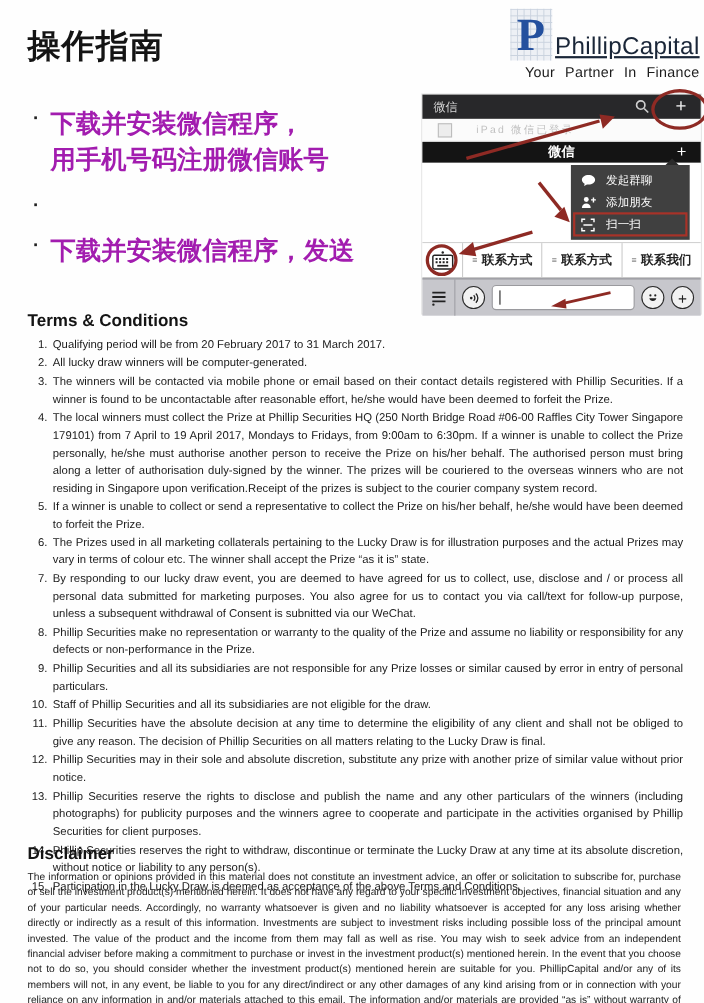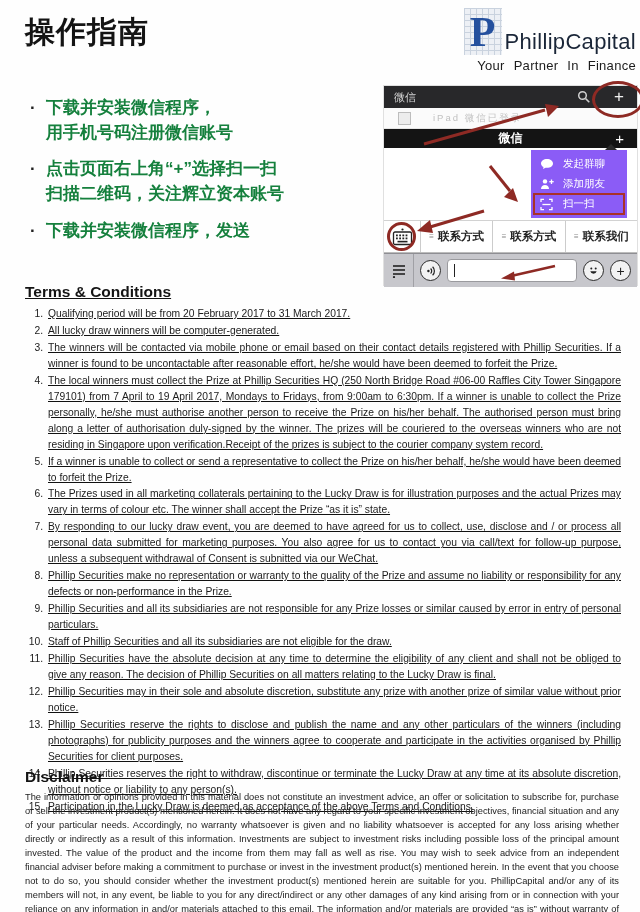--- a/index.html
+++ b/index.html
@@ -6,49 +6,49 @@
   html,body { margin:0; padding:0; }
   body {
     width:640px; height:912px; background:#ffffff;
     font-family:"Liberation Sans", sans-serif; color:#111;
     position:relative; overflow:hidden;
   }
   .page { position:relative; width:640px; height:912px; background:#fefefe; }
 
   
   .page-title {
-    position:absolute; left:25px; top:12px;
+    position:absolute; left:25px; top:22px;
     font-size:30px; font-weight:700; color:#141414; letter-spacing:1px;
   }
   .logo { position:absolute; right:4px; top:8px; width:212px; }
   .logo-row { display:flex; align-items:flex-end; justify-content:flex-end; }
   .logo-mark {
     width:38px; height:47px; margin-right:3px;
     background-color:#edf0f5;
     background-image:linear-gradient(#c9d2de 1px, transparent 1px),
                      linear-gradient(90deg,#c9d2de 1px, transparent 1px);
     background-size:6px 6px;
     display:flex; align-items:center; justify-content:center;
   }
   .logo-p {
     font-family:"Liberation Serif", serif; font-weight:700;
     font-size:42px; line-height:1; color:#24509e;
   }
-  .logo-name { font-size:22px; color:#1a2638; letter-spacing:0.3px; line-height:1; padding-bottom:2px; }
+  .logo-name { font-size:22px; color:#1a2638; letter-spacing:0.3px; line-height:1; padding-bottom:2px;text-decoration:underline; }
   .logo-tagline {
     margin-top:3px; text-align:right;
     font-size:13px; font-weight:400; color:#1c1c1c;
     letter-spacing:0.3px; word-spacing:5px;
   }
 
   
   .bullets { position:absolute; left:30px; top:96px; width:352px; }
   .bullet { display:flex; margin-bottom:12px; }
   .bullet-dot { width:16px; font-size:17px; font-weight:700; line-height:1.45; color:#222; }
-  .bullet-text { font-size:17px; font-weight:700; line-height:1.45; color:#15803d; }
+  .bullet-text { font-size:23px; font-weight:700; line-height:1.45; color:#a21caf; }
 
   
   .wechat {
     position:absolute; left:383px; top:85px; width:255px; height:201px;
     background:#fff; border:1px solid #e0e0e0;text-align:center;
   }
   .wc-bar1 { height:22px; background:#28282a; display:flex; align-items:center; padding:0 10px; position:relative; }
   .wc-bar1-title { color:#d6d6d6; font-size:11px; }
   .wc-search { margin-left:auto; margin-right:36px; display:flex; }
   .wc-plus1 { position:absolute; right:13px; top:0; line-height:22px; color:#f0f0f0; font-size:17px; }
@@ -60,22 +60,22 @@
   .wc-ipad { height:21px; background:#fbfbfb; display:flex; align-items:center; border-bottom:1px solid #e6e6e6; }
   .wc-ipad-square { width:13px; height:13px; background:#ededed; border:1px solid #bdbdbd; margin-left:14px; }
   .wc-ipad-text { color:#c1c1c1; font-size:9.5px; margin-left:22px; letter-spacing:2px; }
 
   .wc-bar2 { height:19px; background:#141414; display:flex; align-items:center; justify-content:center; position:relative; }
   .wc-bar2-title { color:#ffffff; font-size:12px; font-weight:700; }
   .wc-plus2 { position:absolute; right:13px; color:#fff; font-size:15px; line-height:19px; }
 
   .wc-body { position:relative; height:72px; background:#ffffff; }
   .wc-dropdown {
-    position:absolute; top:2px; right:10px; width:96px;
-    background:#8b5cf6; padding:4px 0; z-index:3;
+    position:absolute; top:2px; right:10px; width:108px;
+    background:#404040; padding:4px 0; z-index:3;
   }
   .wc-caret {
     position:absolute; top:-6px; right:10px; width:0; height:0;
     border-left:6px solid transparent; border-right:6px solid transparent;
     border-bottom:6px solid #2b2b2b;
   }
   .wc-menu-item {
     display:flex; align-items:center; height:20px; padding:0 9px;
     color:#fff; font-size:10.5px; position:relative;
   }
@@ -96,21 +96,21 @@
   .wc-list-cell { width:30px; height:100%; border-right:1px solid #a0a0a5; display:flex; align-items:center; justify-content:center; }
   .wc-voice { width:21px; height:21px; border:1.5px solid #2b2b2b; border-radius:50%; margin:0 6px; background:#f2f2f2; display:flex; align-items:center; justify-content:center; }
   .wc-input { flex:1; height:23px; background:#fff; border:1px solid #9a9a9e; border-radius:4px; position:relative; display:flex; align-items:center; padding-left:6px; }
   .text-cursor { width:1px; height:13px; background:#222; }
   .wc-smiley, .wc-plus-circle { width:21px; height:21px; border:1.5px solid #2b2b2b; border-radius:50%; margin-left:6px; background:#f2f2f2; display:flex; align-items:center; justify-content:center; }
   .wc-plus-circle span { font-size:14px; line-height:1; color:#222; }
 
   .arr { position:absolute; z-index:8; }
 
   
-  .terms { position:absolute; left:25px; top:283px; width:596px;text-decoration:underline; }
+  .terms { position:absolute; left:25px; top:283px; width:596px; }
   .section-heading { font-size:15.5px; font-weight:700; color:#141414; margin:0 0 5px 0; }
   .terms ol { margin:0; padding-left:21px; font-size:10.3px; line-height:1.55; text-align:justify; color:#1b1b1b; }
   .terms li { margin-bottom:1px; padding-left:2px; }
 
   
   .disclaimer { position:absolute; left:25px; top:768px; width:594px; }
   .disclaimer p { margin:0; font-size:9.3px; line-height:1.5; text-align:justify; color:#222; }
 </style>
 </head>
 <body>
@@ -132,24 +132,20 @@
   <div class="bullets">
     <div class="bullet">
       <span class="bullet-dot">·</span>
       <span class="bullet-text">
         <div>下载并安装微信程序，</div>
         <div>用手机号码注册微信账号</div>
       </span>
     </div>
     <div class="bullet">
       <span class="bullet-dot">·</span>
-      <span class="bullet-text">
-        <div>点击页面右上角“+”选择扫一扫</div>
-        <div>扫描二维码，关注辉立资本账号</div>
-      </span>
     </div>
     <div class="bullet">
       <span class="bullet-dot">·</span>
       <span class="bullet-text">
         <div>下载并安装微信程序，发送</div>
       </span>
     </div>
   </div>
 
   <div class="wechat">

